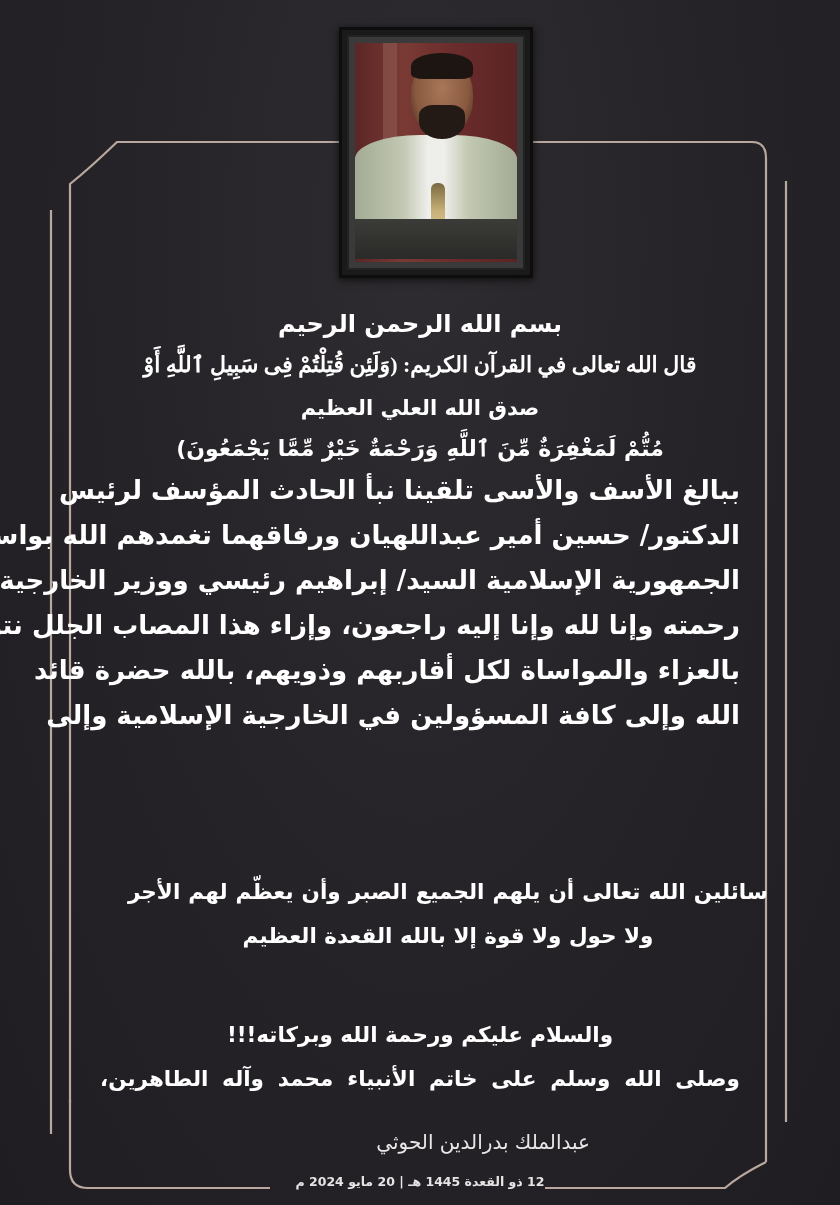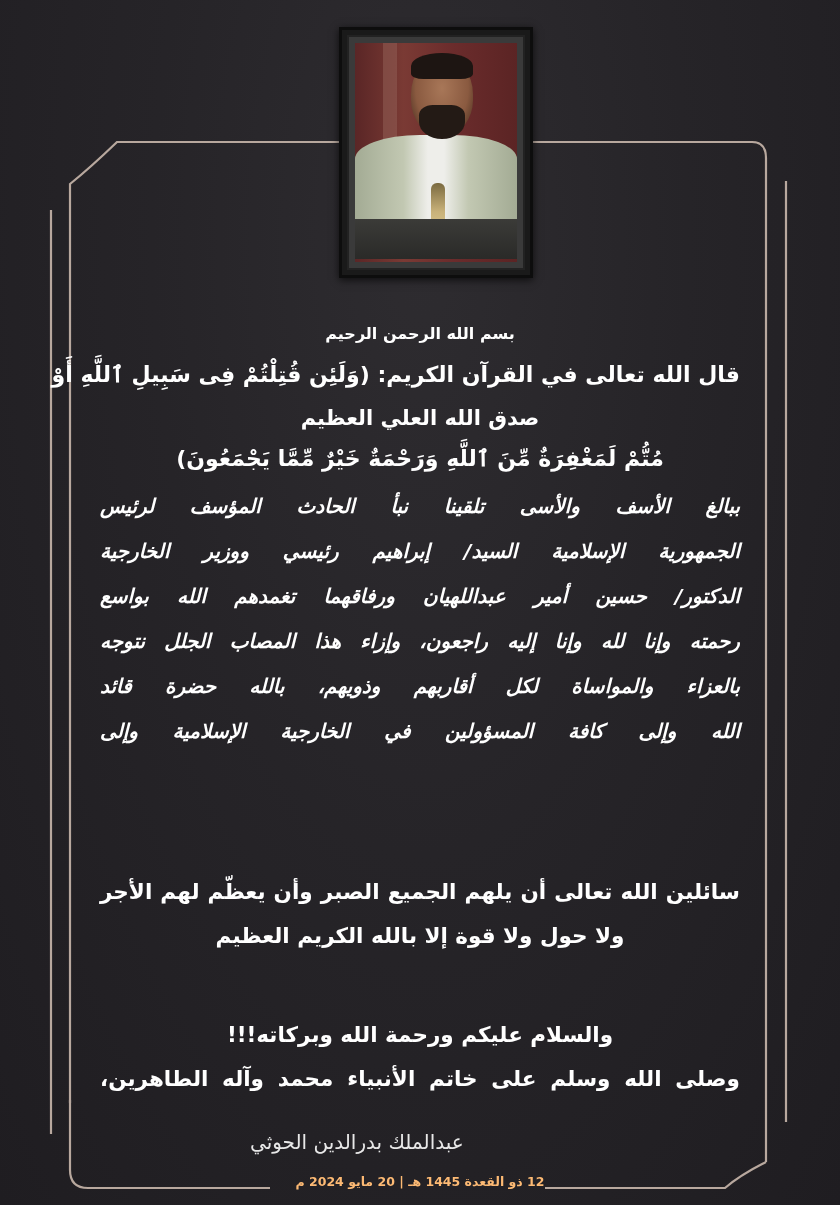--- a/index.html
+++ b/index.html
@@ -65,27 +65,27 @@
       position: absolute; left: 100px; width: 640px;
       direction: rtl; text-align: center;
       font-weight: bold; font-size: 22px; line-height: 40px;
       color: #ffffff;
     }
     .line { display: block; white-space: nowrap; }
     .justify { text-align: justify; text-align-last: justify; }
 
     .signature {
       position: absolute; left: 250px; width: 340px; top: 1130px;
-      direction: rtl; text-align: left;
+      direction: rtl; text-align: right;
       font-size: 20px; font-weight: normal; color: #e8e8e8;
     }
     .date {
       position: absolute; left: 250px; width: 340px; top: 1174px;
       direction: rtl; text-align: center;
-      font-size: 12.5px; font-weight: bold; color: #fdba74;
+      font-size: 12.5px; font-weight: bold; color: #e5e5e5;
     }
   </style>
 </head>
 <body>
 
 <svg class="frame-svg" viewBox="0 0 840 1205">
   <g fill="none" stroke="#b8a89e" stroke-width="2.2">
 
     <path d="M340 142 L117 142 Q90 168 70 184 L70 1103"></path>
     <path d="M533 142 L752 142 Q766 142 766 158 L766 1162"></path>
@@ -105,38 +105,38 @@
       <div class="head"></div>
       <div class="hair"></div>
       <div class="beard"></div>
       <div class="dagger"></div>
       <div class="arms"></div>
     </div>
   </div>
 </div>
 
 <div class="text-block" style="top:306px;">
-  <span class="line" style="font-size:16px; line-height:36px;margin-top:10px;">بسم الله الرحمن الرحيم</span>
-  <span class="line" style="font-size:22px; line-height:46px;">قال الله تعالى في القرآن الكريم: (وَلَئِن قُتِلْتُمْ فِى سَبِيلِ ٱللَّهِ أَوْ</span>
+  <span class="line" style="font-size:24px; line-height:36px;">بسم الله الرحمن الرحيم</span>
+  <span class="line" style="font-size:22px; line-height:46px;font-family:Liberation Serif, serif;">قال الله تعالى في القرآن الكريم: (وَلَئِن قُتِلْتُمْ فِى سَبِيلِ ٱللَّهِ أَوْ</span>
   <span class="line" style="font-size:21px; line-height:40px;">صدق الله العلي العظيم</span>
   <span class="line" style="font-size:22px; line-height:42px;">مُتُّمْ لَمَغْفِرَةٌ مِّنَ ٱللَّهِ وَرَحْمَةٌ خَيْرٌ مِّمَّا يَجْمَعُونَ)</span>
 </div>
 
-<div class="text-block" style="top:484px; line-height:45px; font-size:20px;font-style:italic;">
+<div class="text-block" style="top:468px; line-height:45px; font-size:26px;">
   <span class="line justify">ببالغ الأسف والأسى تلقينا نبأ الحادث المؤسف لرئيس</span>
+  <span class="line justify">الدكتور/ حسين أمير عبداللهيان ورفاقهما تغمدهم الله بواسع</span>
   <span class="line justify">الجمهورية الإسلامية السيد/ إبراهيم رئيسي ووزير الخارجية</span>
-  <span class="line justify">الدكتور/ حسين أمير عبداللهيان ورفاقهما تغمدهم الله بواسع</span>
   <span class="line justify">رحمته وإنا لله وإنا إليه راجعون، وإزاء هذا المصاب الجلل نتوجه</span>
   <span class="line justify">بالعزاء والمواساة لكل أقاربهم وذويهم، بالله حضرة قائد</span>
   <span class="line justify">الله وإلى كافة المسؤولين في الخارجية الإسلامية وإلى</span>
 </div>
 
-<div class="text-block" style="top:870px; line-height:44px; font-size:21.5px;">
+<div class="text-block" style="top:870px; line-height:44px; font-size:21.5px;margin-left:28px;">
   <span class="line justify">سائلين الله تعالى أن يلهم الجميع الصبر وأن يعظّم لهم الأجر</span>
-  <span class="line">ولا حول ولا قوة إلا بالله الكريم العظيم</span>
+  <span class="line">ولا حول ولا قوة إلا بالله القعدة العظيم</span>
 </div>
 
 <div class="text-block" style="top:1013px; line-height:44px; font-size:21.5px;">
   <span class="line">والسلام عليكم ورحمة الله وبركاته!!!</span>
   <span class="line justify">وصلى الله وسلم على خاتم الأنبياء محمد وآله الطاهرين،</span>
 </div>
 
 <div class="signature">عبدالملك بدرالدين الحوثي</div>
 <div class="date">12 ذو القعدة 1445 هـ | 20 مايو 2024 م</div>
 

